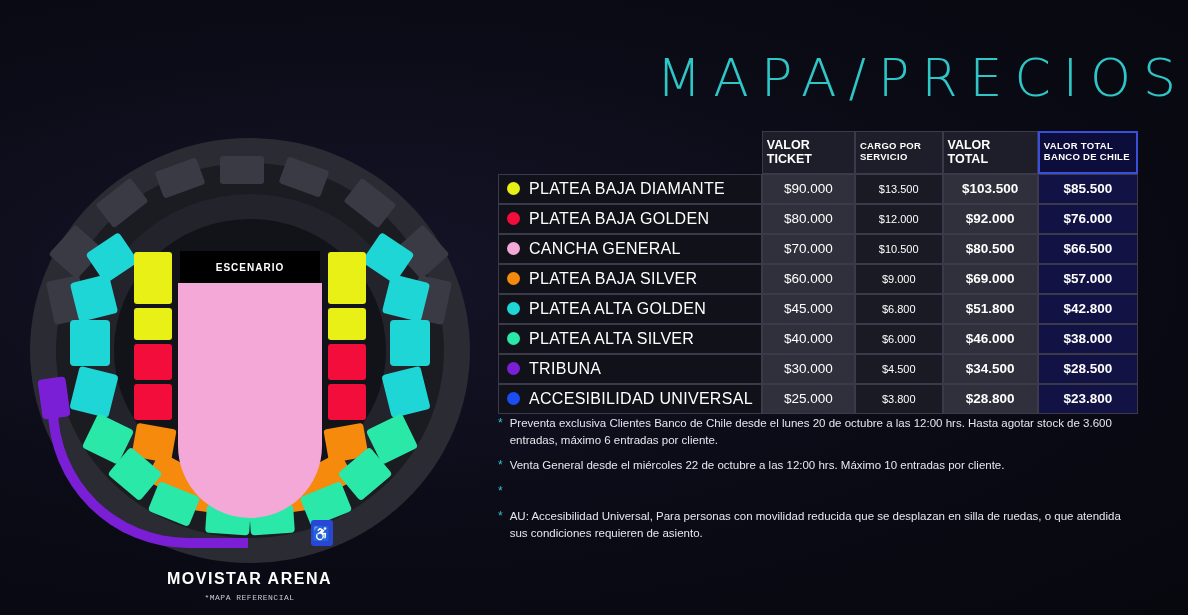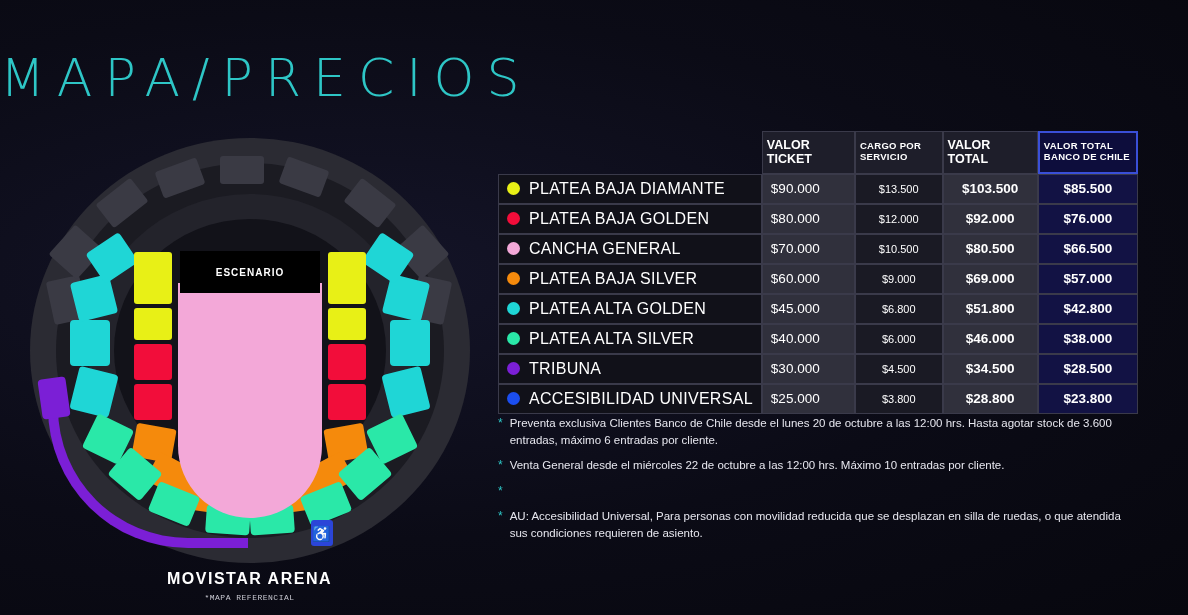--- a/index.html
+++ b/index.html
@@ -18,21 +18,21 @@
     height: 615px;
     background: radial-gradient(ellipse at 30% 45%, #141428 0%, #0b0b16 55%, #07070e 100%);
   }
 
   
   .title {
     position: absolute;
     top: 48px;
     left: 0;
     width: 1188px;
-    text-align: left;
+    text-align: right;
     color: #2ec6c6;
     font-size: 52px;
     letter-spacing: 12px;
     font-weight: 300;
     font-family: "DejaVu Sans", sans-serif;
   }
 
   
   .map-wrap {
     position: absolute;
@@ -65,21 +65,21 @@
     background: #23232b;
   }
   .ring-core {
     left: 84px; top: 81px; width: 272px; height: 263px;
     background: #121219;
   }
 
   .stage {
     position: absolute;
     left: 150px; top: 113px;
-    width: 140px; height: 42px;
+    width: 140px; height: 32px;
     background: #000;
     color: #fff;
     font-size: 10px;
     font-weight: bold;
     letter-spacing: 1px;
     display: flex;
     align-items: center;
     justify-content: center;
     z-index: 6;
   }
@@ -162,21 +162,21 @@
     color: #ffffff;
     vertical-align: middle;
   }
   td.zone {
     background: #111119;
     width: 218px;
     letter-spacing: .3px;
     font-size: 16px;
     white-space: nowrap;
   }
-  td.ticket { background: #30303c; text-align: left; width: 104px; font-size: 13.5px; }
+  td.ticket { background: #30303c; text-align: center; width: 104px; font-size: 13.5px; }
   td.fee    { background: #1a1a24; text-align: center; width: 100px; font-size: 11px; }
   td.total  { background: #30303c; text-align: center; width: 104px; font-weight: bold; font-size: 13.5px; }
   td.bank   { background: #121244; text-align: center; width: 114px; font-weight: bold; font-size: 13.5px;
               border-left: 2px solid #3a4fd8; border-right: 2px solid #3a4fd8; }
   tr.last td.bank { border-bottom: 2px solid #3a4fd8; }
 
   .dot {
     display: inline-block;
     width: 13px; height: 13px;
     border-radius: 50%;

